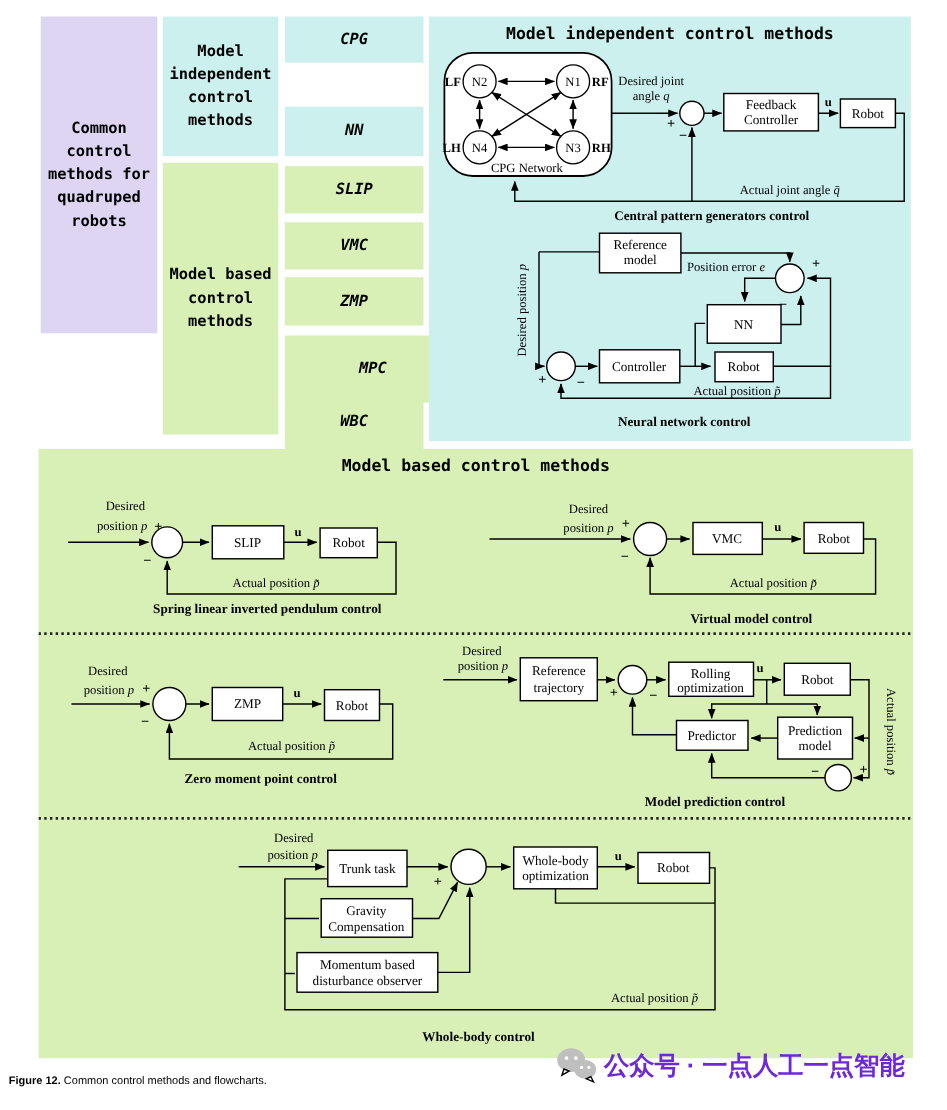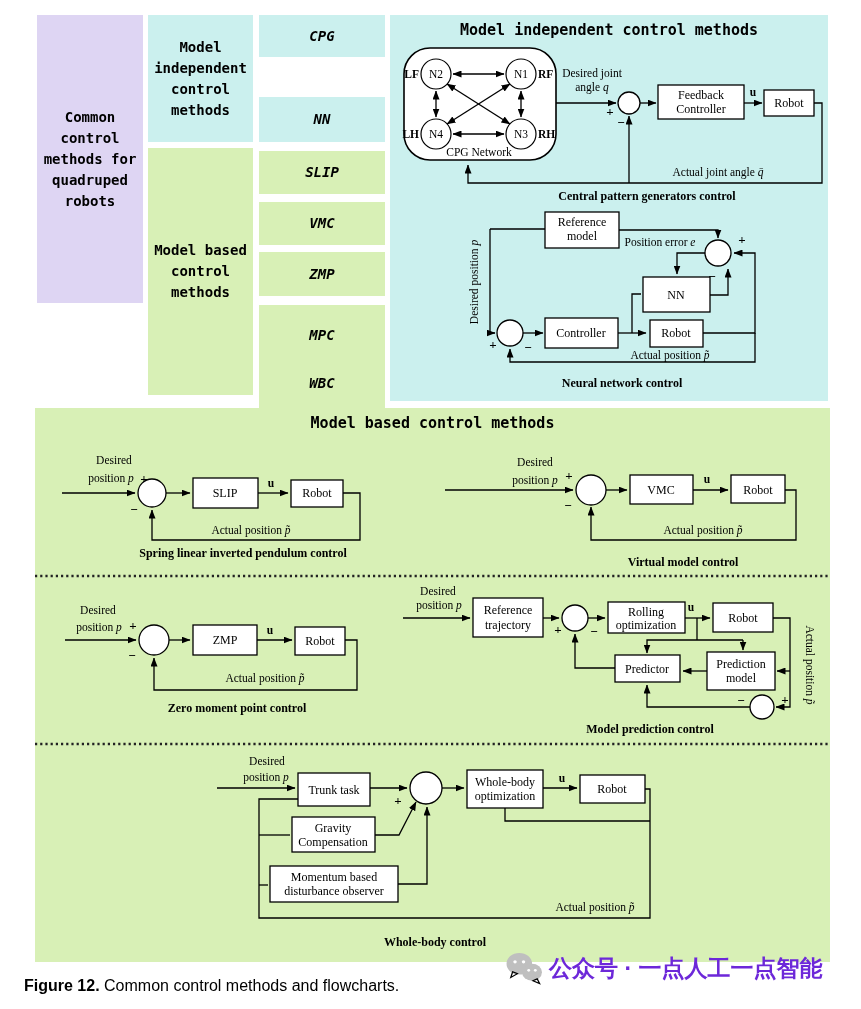--- a/index.html
+++ b/index.html
@@ -14,21 +14,21 @@
   .greenbg{background:#d8f0b6;}
   .root{left:37px;top:15px;width:106px;height:288px;}
   .grp1{left:148px;top:15px;width:105px;height:127px;}
   .grp2{left:148px;top:148px;width:105px;height:247px;}
   .leaf{left:259px;width:126px;font-style:italic;}
   .leaf-cpg {top:15px;height:42px;}
   .leaf-nn  {top:97px;height:45px;}
   .leaf-slip{top:151px;height:43px;}
   .leaf-vmc {top:202px;height:43px;}
   .leaf-zmp {top:252px;height:44px;}
-  .leaf-mpc {top:305px;height:61px;}
+  .leaf-mpc {top:305px;height:61px;padding-left:17px;}
   .leaf-wbc {top:356px;height:55px;}
   
   .panel{position:absolute;}
   .panel-cyan{left:390px;top:15px;width:438px;height:386px;background:#cbf0ee;}
   .panel-green{left:35px;top:408px;width:795px;height:554px;background:#d8f0b6;}
   .panel-title{position:absolute;left:0;top:6px;width:100%;text-align:center;
         font-family:"DejaVu Sans Mono",monospace;font-weight:bold;font-size:15px;}
   .panel svg{position:absolute;left:0;top:0;}
   
   svg text{fill:#000;font-family:"Liberation Serif",serif;font-size:11.5px;}
@@ -38,22 +38,22 @@
   svg .it{font-style:italic;}
   svg .bu{font-weight:bold;}
   svg .legs{font-weight:bold;font-size:11.5px;}
   svg path,svg line{fill:none;stroke:#000;stroke-width:1.3px;}
   svg rect.box{fill:#fff;stroke:#000;stroke-width:1.3px;}
   svg rect.rbig{fill:#fff;stroke:#000;stroke-width:1.6px;}
   svg circle.sum{fill:#fff;stroke:#000;stroke-width:1.3px;}
   svg circle.node{fill:#fff;stroke:#000;stroke-width:1.2px;}
   svg .dots{stroke:#222;stroke-width:2.4px;stroke-dasharray:2.2 3;}
   
-  .fig-caption{position:absolute;left:24px;top:977px;font-family:"Liberation Sans",sans-serif;
-        font-size:16px;}
+  .fig-caption{position:absolute;left:8px;top:977px;font-family:"Liberation Sans",sans-serif;
+        font-size:10px;}
   .fig-caption b{font-weight:bold;}
   .watermark{position:absolute;left:505px;top:951px;display:flex;align-items:center;gap:6px;
         color:#6d28d9;font-family:"Liberation Sans",sans-serif;font-size:23px;font-weight:bold;
         white-space:nowrap;}
 </style>
 </head>
 <body>
 
 <div class="page">
 

